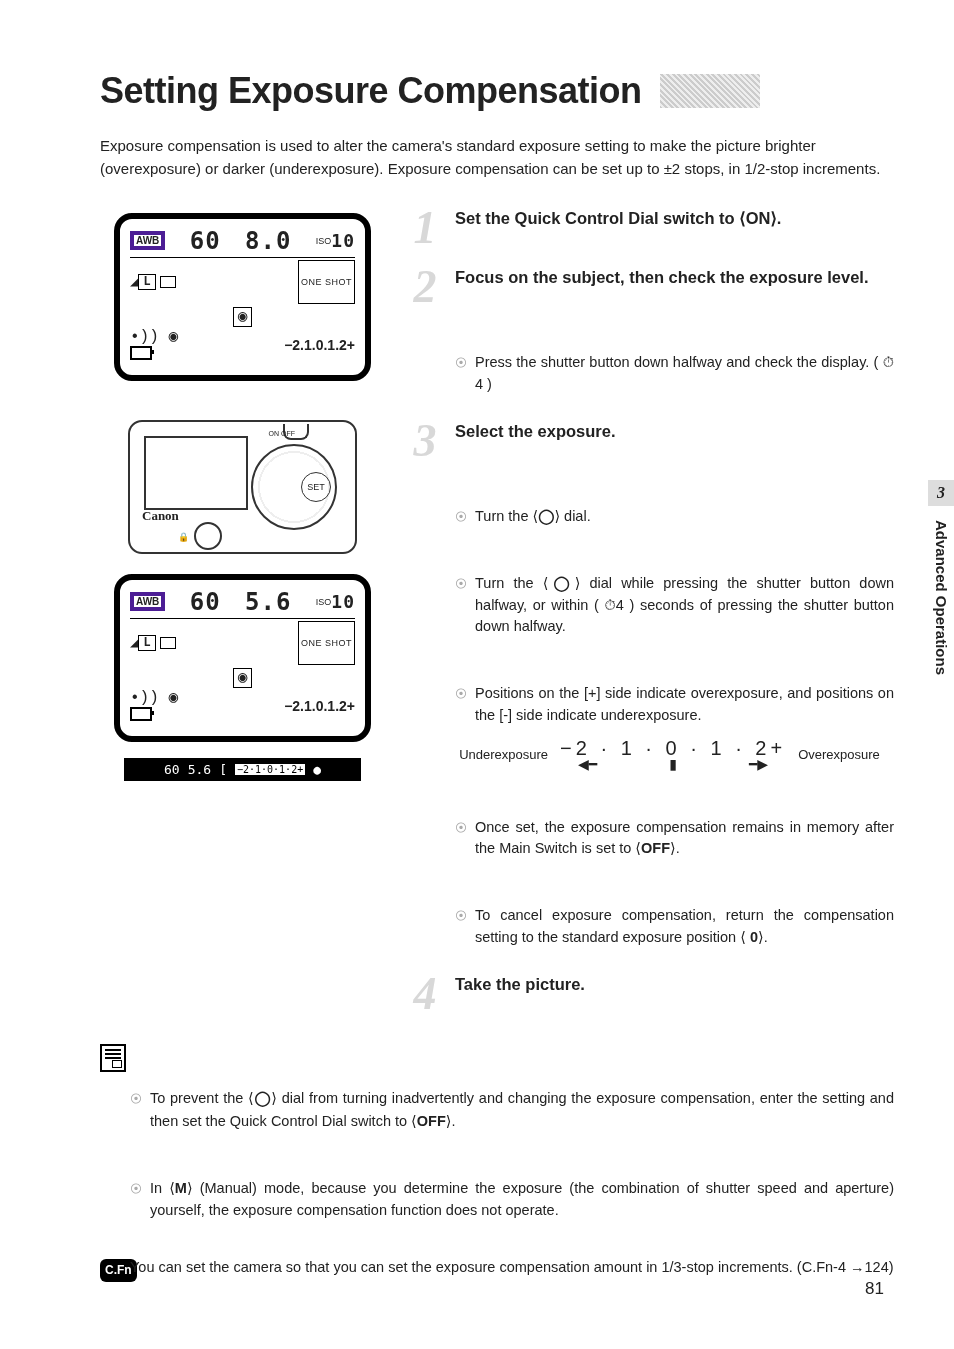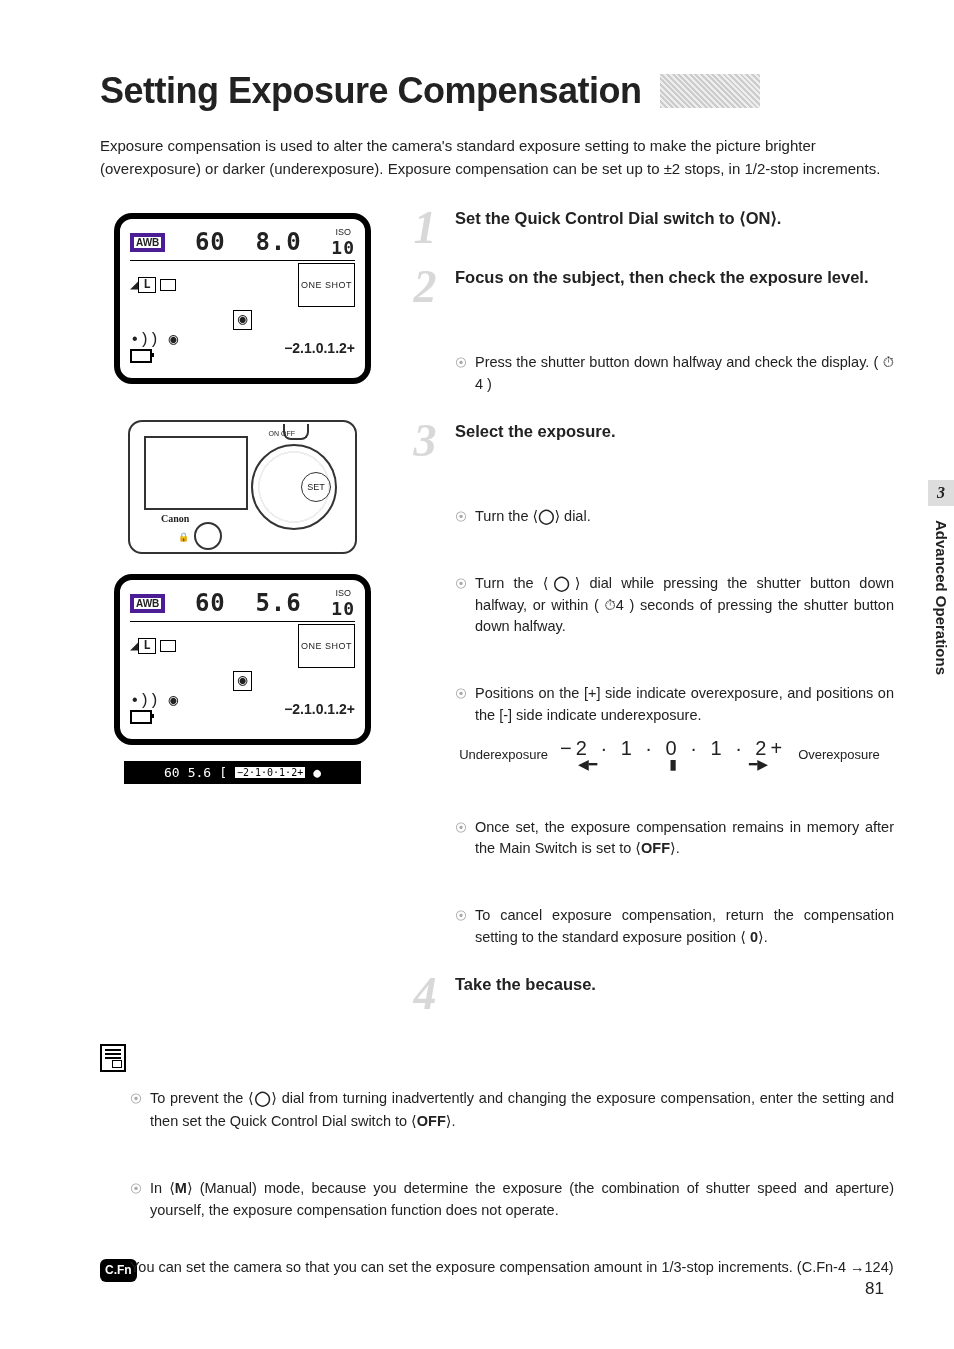--- a/index.html
+++ b/index.html
@@ -122,21 +122,21 @@
     font-family: Arial;
     font-weight: bold;
   }
   .seg {
     font-family: monospace;
     font-size: 24px;
     letter-spacing: 1px;
     font-weight: bold;
   }
   .iso-col {
-    display:flex; flex-direction:column; align-items:center;
+    display:flex; flex-direction:row; align-items:center;
   }
   .iso-lbl {font-size:9px; font-family:Arial;}
   .one-shot {
     border: 1px solid #000;
     font-size: 9px;
     padding: 16px 2px;
     font-family: Arial;
     letter-spacing: 0.5px;
   }
   .lcd .row2 {
@@ -167,21 +167,21 @@
     width:225px; height:130px; margin:0 auto 20px auto;
     position:relative;
   }
   .cam-screen{position:absolute; left:14px; top:14px; width:100px; height:70px; border:2px solid #333;}
   .cam-dial{position:absolute; right:18px; top:22px; width:82px; height:82px; border:2px solid #333; border-radius:50%;
     background:repeating-radial-gradient(circle, #fff 0 34px, #eee 34px 36px);
     display:flex; align-items:center; justify-content:center;}
   .cam-set{border:1.5px solid #333; border-radius:50%; width:28px;height:28px; display:flex; align-items:center; justify-content:center; font-size:9px;margin-left:44px;}
   .cam-onoff{position:absolute; right:60px; top:8px; font-size:7px;}
   .cam-tab{position:absolute; right:46px; top:2px; width:22px;height:14px; border:2px solid #333; border-top:none; border-radius:0 0 8px 8px;}
-  .cam-logo{position:absolute; left:31px; bottom:28px; font-size:10px; font-weight:bold; font-family:Georgia,serif;}
+  .cam-logo{position:absolute; left:12px; bottom:28px; font-size:13px; font-weight:bold; font-family:Georgia,serif;}
   .cam-knob{position:absolute; left:64px; bottom:2px; width:24px;height:24px; border:2px solid #333; border-radius:50%;}
   .cam-sm{position:absolute; left:48px; bottom:10px; font-size:9px;}
   
   .exp-diagram{
     display:flex; align-items:center; justify-content:center; gap:12px;
     font-size:13px; margin:10px 0 10px 40px;
   }
   .exp-scale{
     font-size:20px; font-family:Arial; letter-spacing:4px; text-align:center;
     position:relative;
@@ -402,21 +402,21 @@
     </div>
   </div>
 
   <div class="dot-sep"></div>
 
   <div class="step-row">
     <div class="left-col"></div>
     <div class="right-col">
       <div class="step-head">
         <div class="big-num">4</div>
-        <div class="step-title">Take the because.</div>
+        <div class="step-title">Take the picture.</div>
       </div>
     </div>
   </div>
 
   <div class="note-block">
     <div class="note-icon">
         <div class="menu-icon"></div>
       </div>
     <div>
       <div class="bullet-item">

